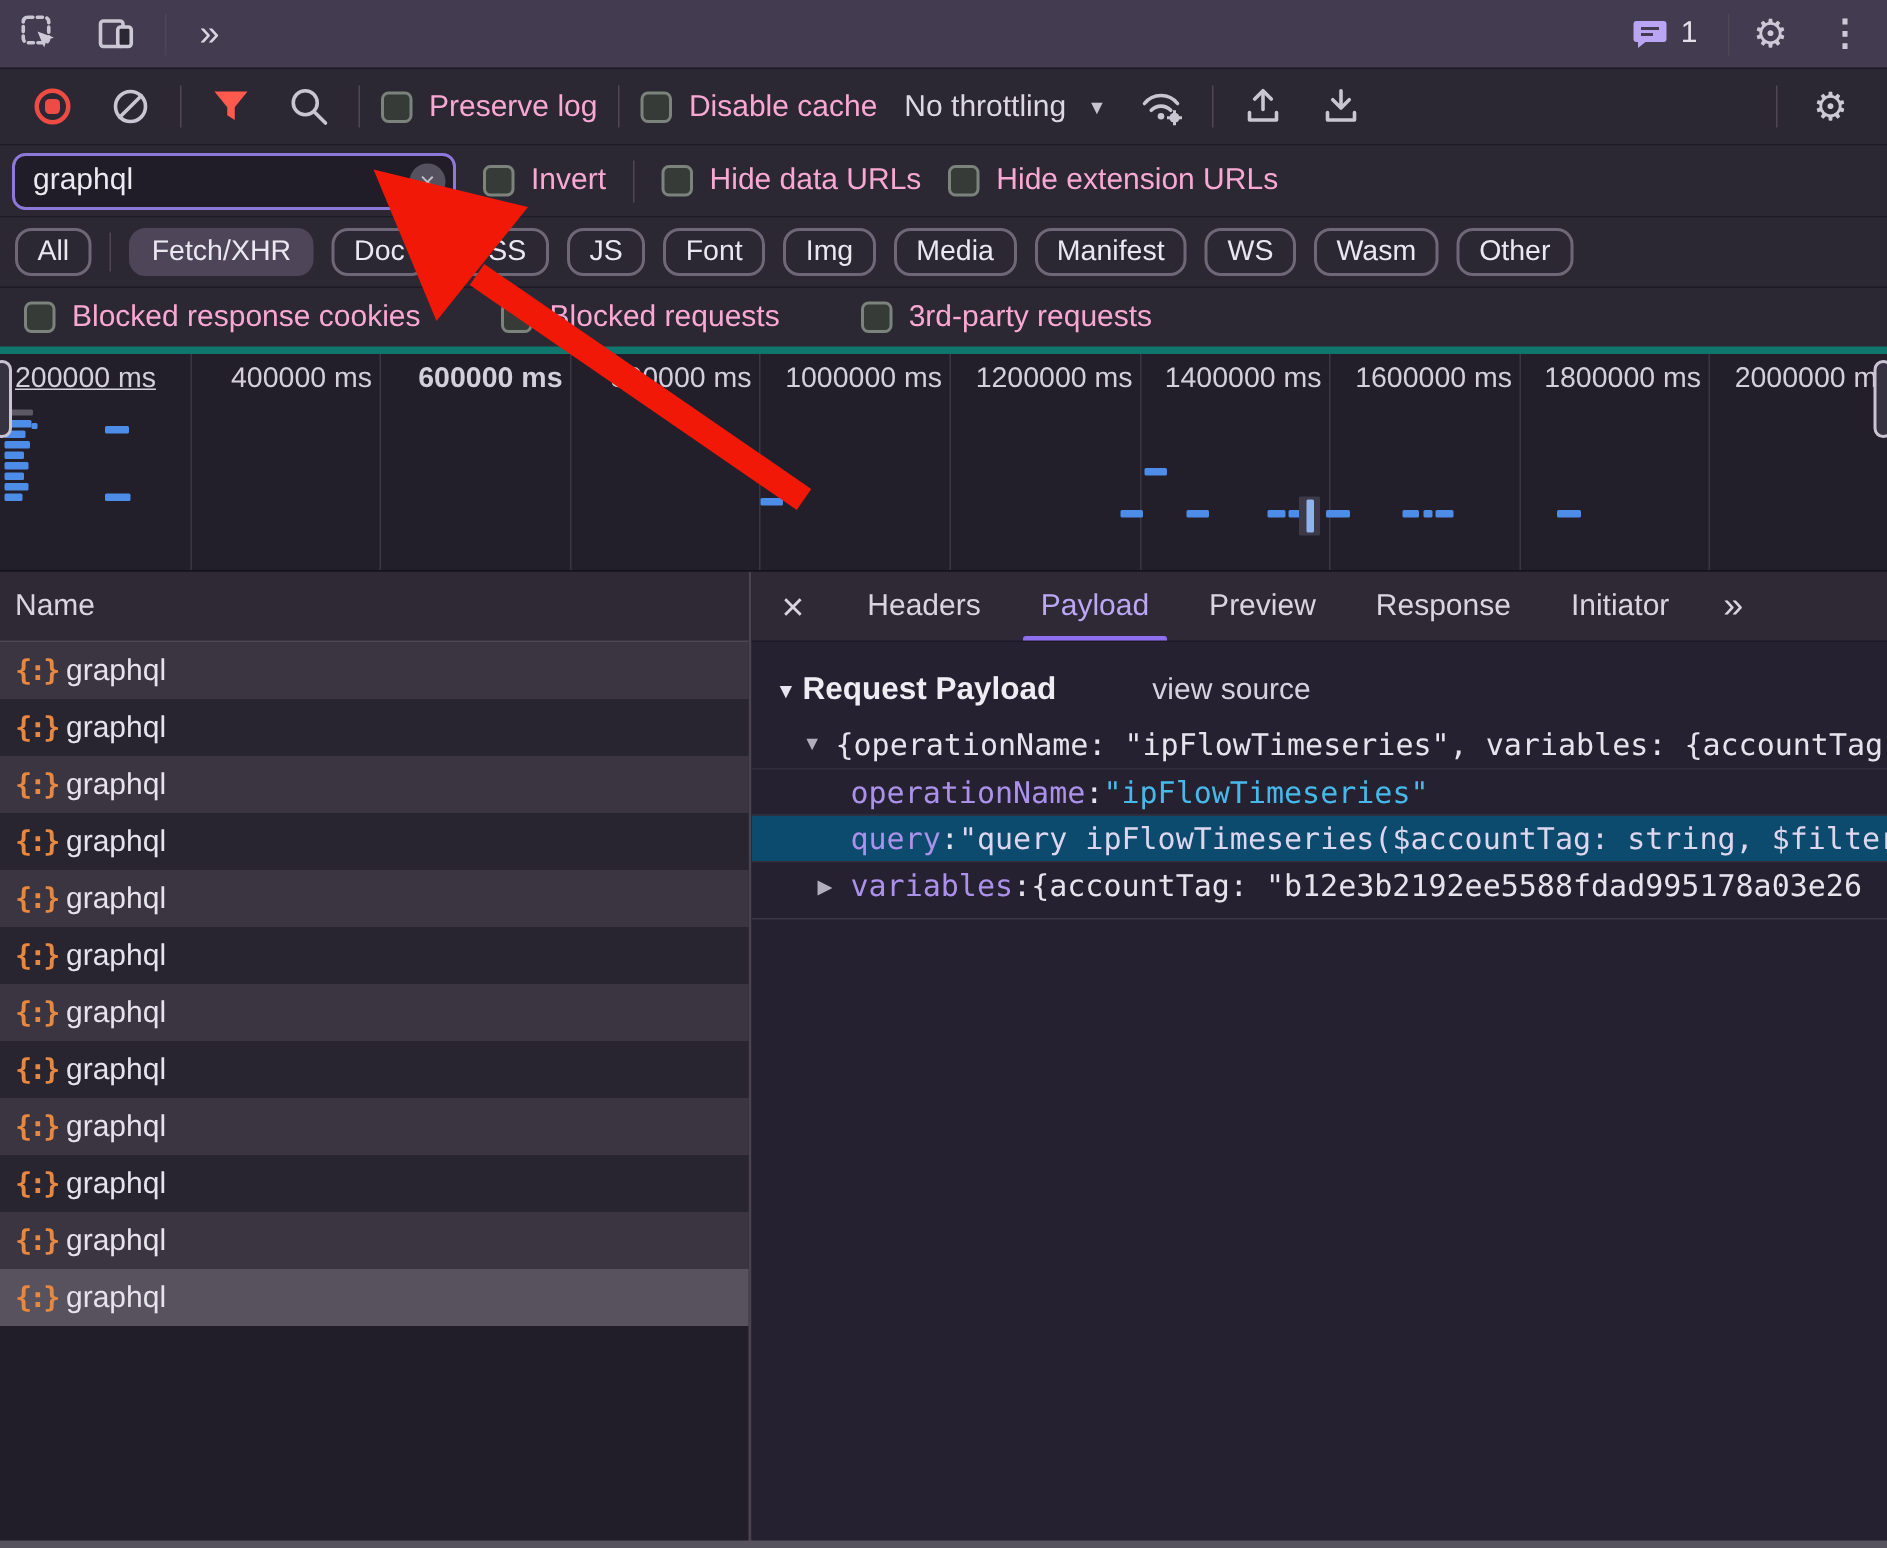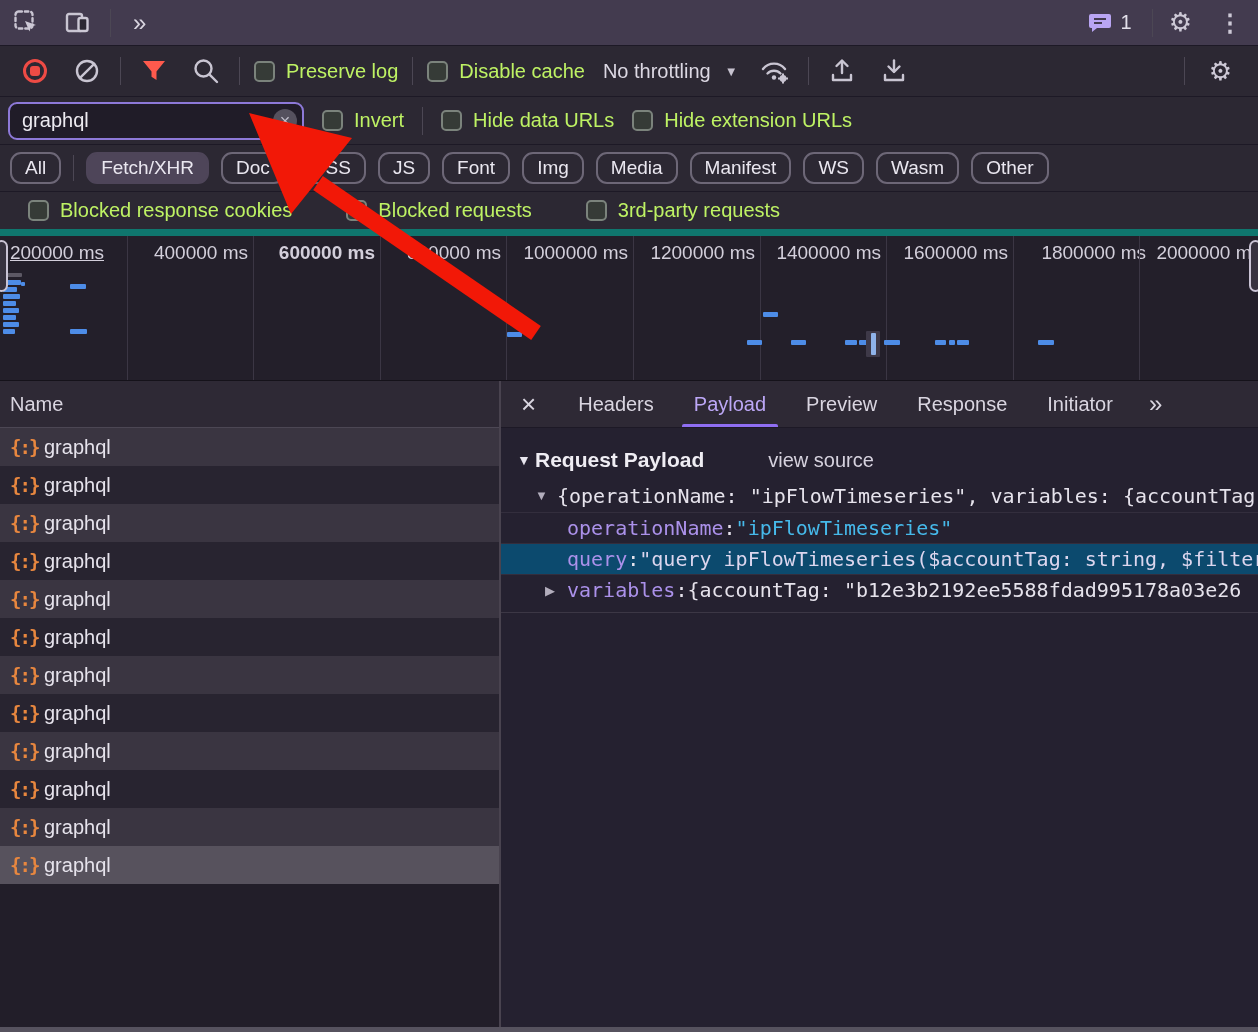--- a/index.html
+++ b/index.html
@@ -24,40 +24,40 @@
   .menu-dots{font-size:24px;font-weight:bold;color:#cdc9d6;display:flex;align-items:center;padding:0 16px;cursor:pointer}
   .gear-glyph{font-size:26px;color:#cdc9d6;display:flex;align-items:center;padding:0 10px;cursor:pointer}
 
   
   .nettoolbar{height:51px;background:#2c2833;display:flex;align-items:center;gap:14px;padding:0 16px;border-bottom:1px solid #1d1926}
   .nettoolbar .iconbtn{display:flex;align-items:center;justify-content:center;width:38px;height:38px;cursor:pointer;flex:0 0 auto}
   .rec{width:24px;height:24px;border:3px solid #ee4b45;border-radius:50%;display:flex;align-items:center;justify-content:center}
   .rec i{display:block;width:10px;height:10px;background:#ee4b45;border-radius:3px}
   .cb{width:21px;height:21px;border:2px solid #7b837c;border-radius:5px;background:#363b37;flex:0 0 auto;cursor:pointer}
   .cb-wrap{display:flex;align-items:center;gap:11px;cursor:pointer}
-  .cb-label{font-size:20px;color:#bef264;white-space:nowrap}
+  .cb-label{font-size:20px;color:#f9a8d4;white-space:nowrap}
   .throttle{display:flex;align-items:center;gap:14px;padding:0 4px;cursor:pointer}
   .throttle .lbl{font-size:20px;color:#dcd8e3}
   .throttle .arr{font-size:13px;color:#c7c3d0}
   .tb-spacer{flex:1}
 
   
   .filterrow{height:48px;background:#2c2833;display:flex;align-items:center;gap:18px;padding:0 8px;border-bottom:1px solid #1d1926}
   .filter-input{position:relative;width:296px;height:38px;flex:0 0 auto}
   .filter-input input{width:100%;height:100%;background:#201c28;border:2px solid #8d79d8;border-radius:9px;color:#eceaf0;font-size:20px;padding:0 40px 0 12px;outline:none;font-family:"Liberation Sans",sans-serif}
   .filter-clear{position:absolute;right:7px;top:7px;width:24px;height:24px;border-radius:50%;background:#55515e;color:#c3bfcc;display:flex;align-items:center;justify-content:center;font-size:18px;line-height:1;cursor:pointer}
 
   
   .chiprow{height:47px;background:#2c2833;display:flex;align-items:center;gap:12px;padding:0 10px;border-bottom:1px solid #1d1926}
   .chip{border:2px solid #6d6777;border-radius:11px;padding:3px 13px;font-size:19px;color:#eae7f0;white-space:nowrap;cursor:pointer}
   .chip.sel{background:#4e4559;border-color:#4e4559}
   .chiprow .vdiv{height:26px}
 
   
-  .blockedrow{height:44px;background:#2c2833;display:flex;align-items:center;gap:54px;padding:0 28px;border-bottom:7px solid #0f766e}
+  .blockedrow{height:44px;background:#2c2833;display:flex;align-items:center;gap:54px;padding:0 16px;border-bottom:5px solid #0f766e}
 
   
   .timeline{position:relative;height:145px;background:#231f2a;border-bottom:1px solid #15121a;overflow:hidden}
   .tl-grid{position:absolute;top:0;bottom:0;width:1px;background:#3b3644}
   .tl-label{position:absolute;top:6px;transform:translateX(-100%);font-size:19px;color:#d3cfdb;white-space:nowrap}
   .tl-bar{position:absolute;background:#4d8ce7;border-radius:1px}
   .tl-handle{position:absolute;width:13px;height:52px;border:2px solid #c9c3d4;border-radius:7px;background:#37323f}
 
   
   .split{display:flex;height:650px}
@@ -263,21 +263,21 @@
         <span class="tl-label" style="left: 501px;">800000 ms</span>
         <div class="tl-grid" style="left: 506px;"></div>
         <span class="tl-label" style="left: 628px;">1000000 ms</span>
         <div class="tl-grid" style="left: 633px;"></div>
         <span class="tl-label" style="left: 755px;">1200000 ms</span>
         <div class="tl-grid" style="left: 760px;"></div>
         <span class="tl-label" style="left: 881px;">1400000 ms</span>
         <div class="tl-grid" style="left: 886px;"></div>
         <span class="tl-label" style="left: 1008px;">1600000 ms</span>
         <div class="tl-grid" style="left: 1013px;"></div>
-        <span class="tl-label" style="left: 1134px; margin-left: 12px;">1800000 ms</span>
+        <span class="tl-label" style="left: 1134px;">1800000 ms</span>
         <div class="tl-grid" style="left: 1139px;"></div>
         <span class="tl-label" style="left: 1261px;">2000000 ms</span>
       </div>
     <div id="tl-bars">
         <div class="tl-bar" style="left: 3px; top: 37px; width: 19px; height: 4px; background: rgb(92, 88, 100);"></div>
         <div class="tl-bar" style="left: 3px; top: 44px; width: 18px; height: 5px; background: rgb(77, 140, 231);"></div>
         <div class="tl-bar" style="left: 3px; top: 51px; width: 14px; height: 5px; background: rgb(77, 140, 231);"></div>
         <div class="tl-bar" style="left: 3px; top: 58px; width: 17px; height: 5px; background: rgb(77, 140, 231);"></div>
         <div class="tl-bar" style="left: 3px; top: 65px; width: 13px; height: 5px; background: rgb(77, 140, 231);"></div>
         <div class="tl-bar" style="left: 3px; top: 72px; width: 16px; height: 5px; background: rgb(77, 140, 231);"></div>

